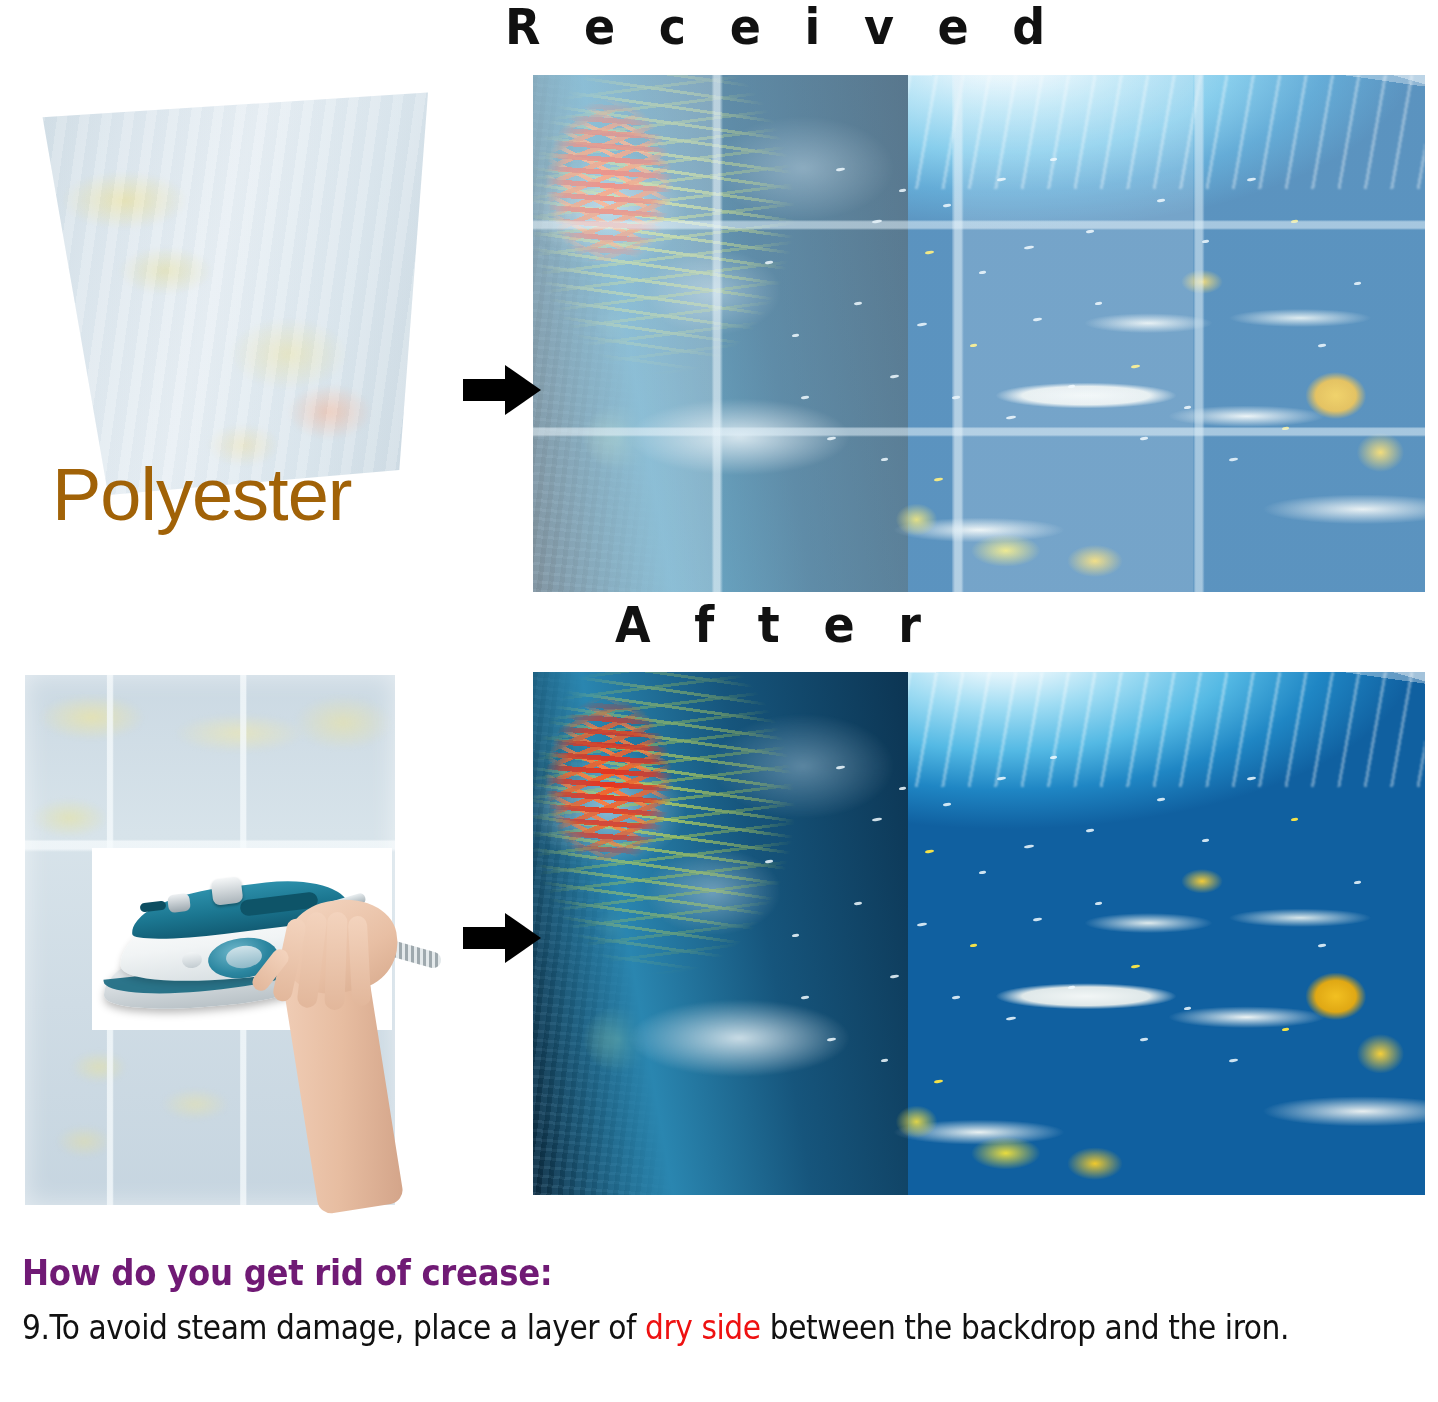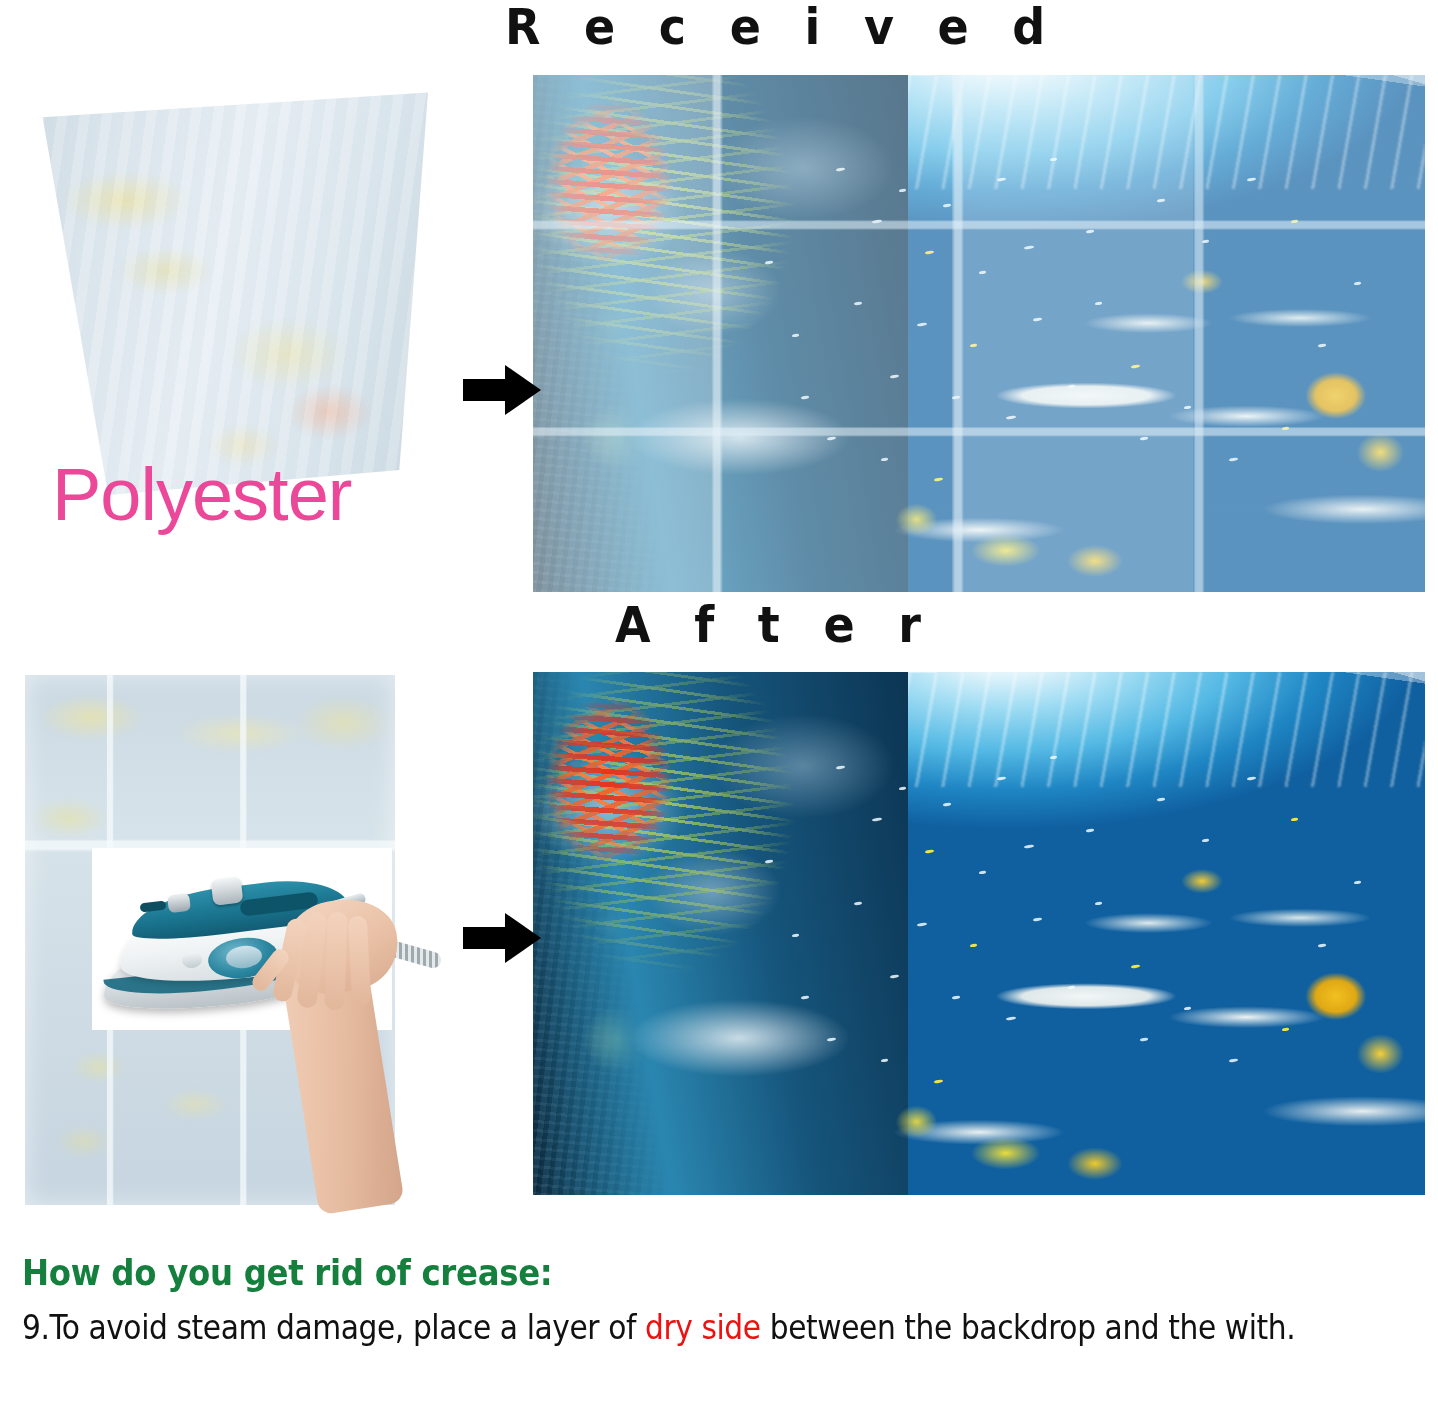--- a/index.html
+++ b/index.html
@@ -22,21 +22,21 @@
     white-space:nowrap;
     user-select:none;
   }
   #title-received{left:505px;top:2px;}
   #title-after{left:615px;top:600px;}
 
   
   #polyester-label{
     position:absolute;left:52px;top:458px;
     font-family:"Liberation Sans",sans-serif;
-    font-size:74px;font-weight:normal;color:#ec4899;
+    font-size:74px;font-weight:normal;color:#a16207;
     line-height:1;letter-spacing:-1px;white-space:nowrap;z-index:6;
   }
 
   
   .arrow{position:absolute;z-index:5;}
   .arrow .shaft{position:absolute;left:0;top:14px;width:48px;height:22px;background:#000;}
   .arrow .head{position:absolute;left:42px;top:0;width:0;height:0;
     border-top:25px solid transparent;border-bottom:25px solid transparent;
     border-left:36px solid #000;}
   #arrow-received{left:463px;top:365px;width:80px;height:50px;}
@@ -352,21 +352,21 @@
     position:absolute;left:44px;top:66px;width:86px;height:244px;
     background:linear-gradient(100deg,#f0cdb6 0%,#e7bda1 48%,#d3a489 100%);
     border-radius:26px 26px 14px 14px;
     transform:rotate(-9deg);
   }
 
   
   #instructions{position:absolute;left:22px;top:1254px;width:1400px;z-index:10;}
   #inst-heading{
     font-family:"DejaVu Sans Condensed","Liberation Sans",sans-serif;
-    font-size:36px;font-weight:bold;color:#15803d;margin:0 0 14px 0;
+    font-size:36px;font-weight:bold;color:#701a75;margin:0 0 14px 0;
     line-height:1.05;letter-spacing:-.3px;
   }
   .inst-line{
     font-family:"DejaVu Sans Condensed","Liberation Sans",sans-serif;
     font-size:33px;color:#111111;line-height:1.32;white-space:nowrap;
     letter-spacing:-.4px;
   }
   .red{color:#EE1111;}
 </style>
 </head>
@@ -527,15 +527,15 @@
       <i style="left: 88%; top: 52%; width: 8px; height: 2.5px;"></i>
       <i style="left: 92%; top: 40%; width: 7px; height: 2.5px;"></i>
     </div>
 </div>
 
 <div id="instructions">
   <div id="inst-heading">How do you get rid of crease:</div>
 
 
   <div class="inst-line">
-    <span>9.To avoid steam damage, place a layer of </span><span class="red">dry side</span><span> between the backdrop and the with.</span>
+    <span>9.To avoid steam damage, place a layer of </span><span class="red">dry side</span><span> between the backdrop and the iron.</span>
   </div>
 </div>
 
 </body></html>

